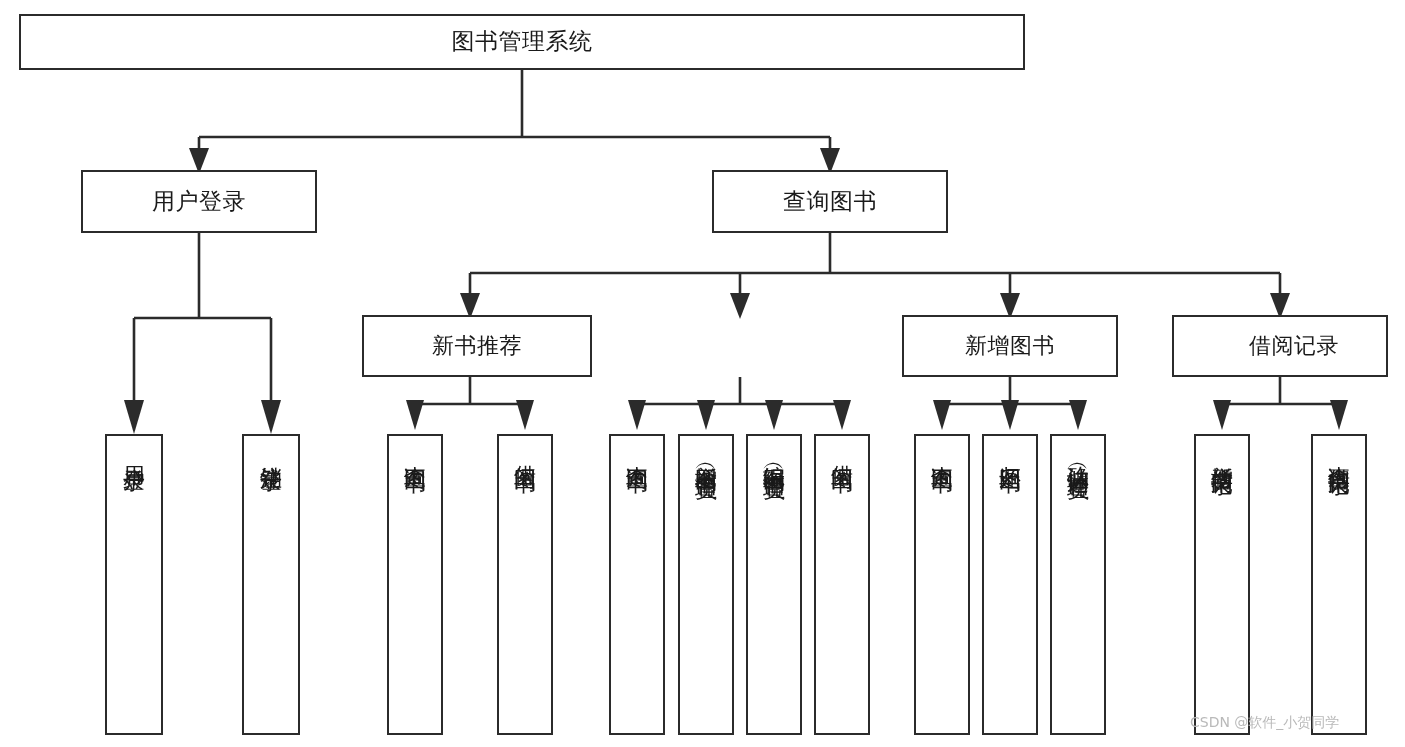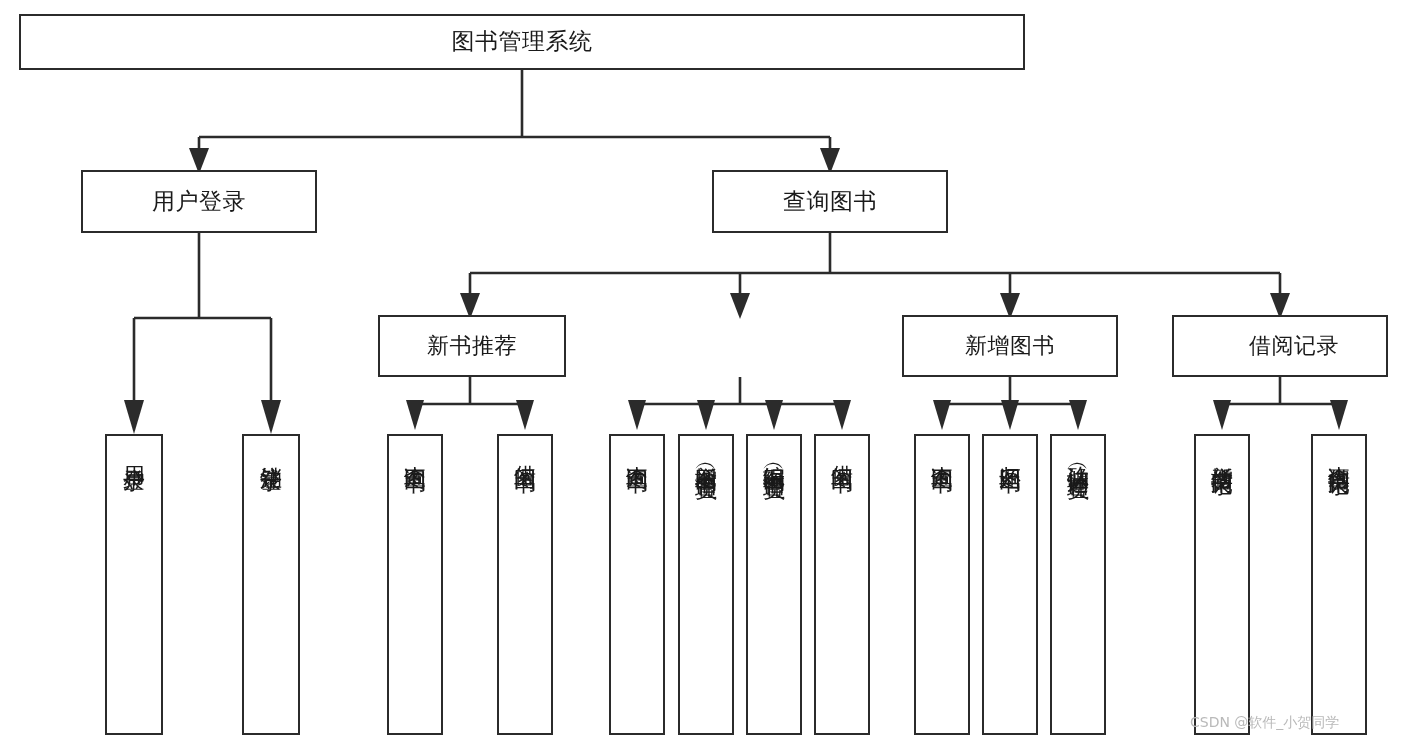--- a/index.html
+++ b/index.html
@@ -151,21 +151,21 @@
     <span class="node-label">图书管理系统</span>
   </div>
 
   <div class="node lvl2" style="left:81px; top:170px; width:236px; height:63px;">
     <span class="node-label">用户登录</span>
   </div>
   <div class="node lvl2" style="left:712px; top:170px; width:236px; height:63px;">
     <span class="node-label">查询图书</span>
   </div>
 
-  <div class="node lvl3" style="left:378px; top:315px; width:188px; height:62px;">
+  <div class="node lvl3" style="left:362px; top:315px; width:230px; height:62px;">
     <span class="node-label">新书推荐</span>
   </div>
   <div class="node lvl3" style="left:902px; top:315px; width:216px; height:62px;">
     <span class="node-label">新增图书</span>
   </div>
   <div class="node lvl3" style="left:1172px; top:315px; width:216px; height:62px;padding-left:28px;">
     <span class="node-label">借阅记录</span>
   </div>
 
   <div class="node leaf" style="left:105px; top:434px; width:58px; height:301px;">

